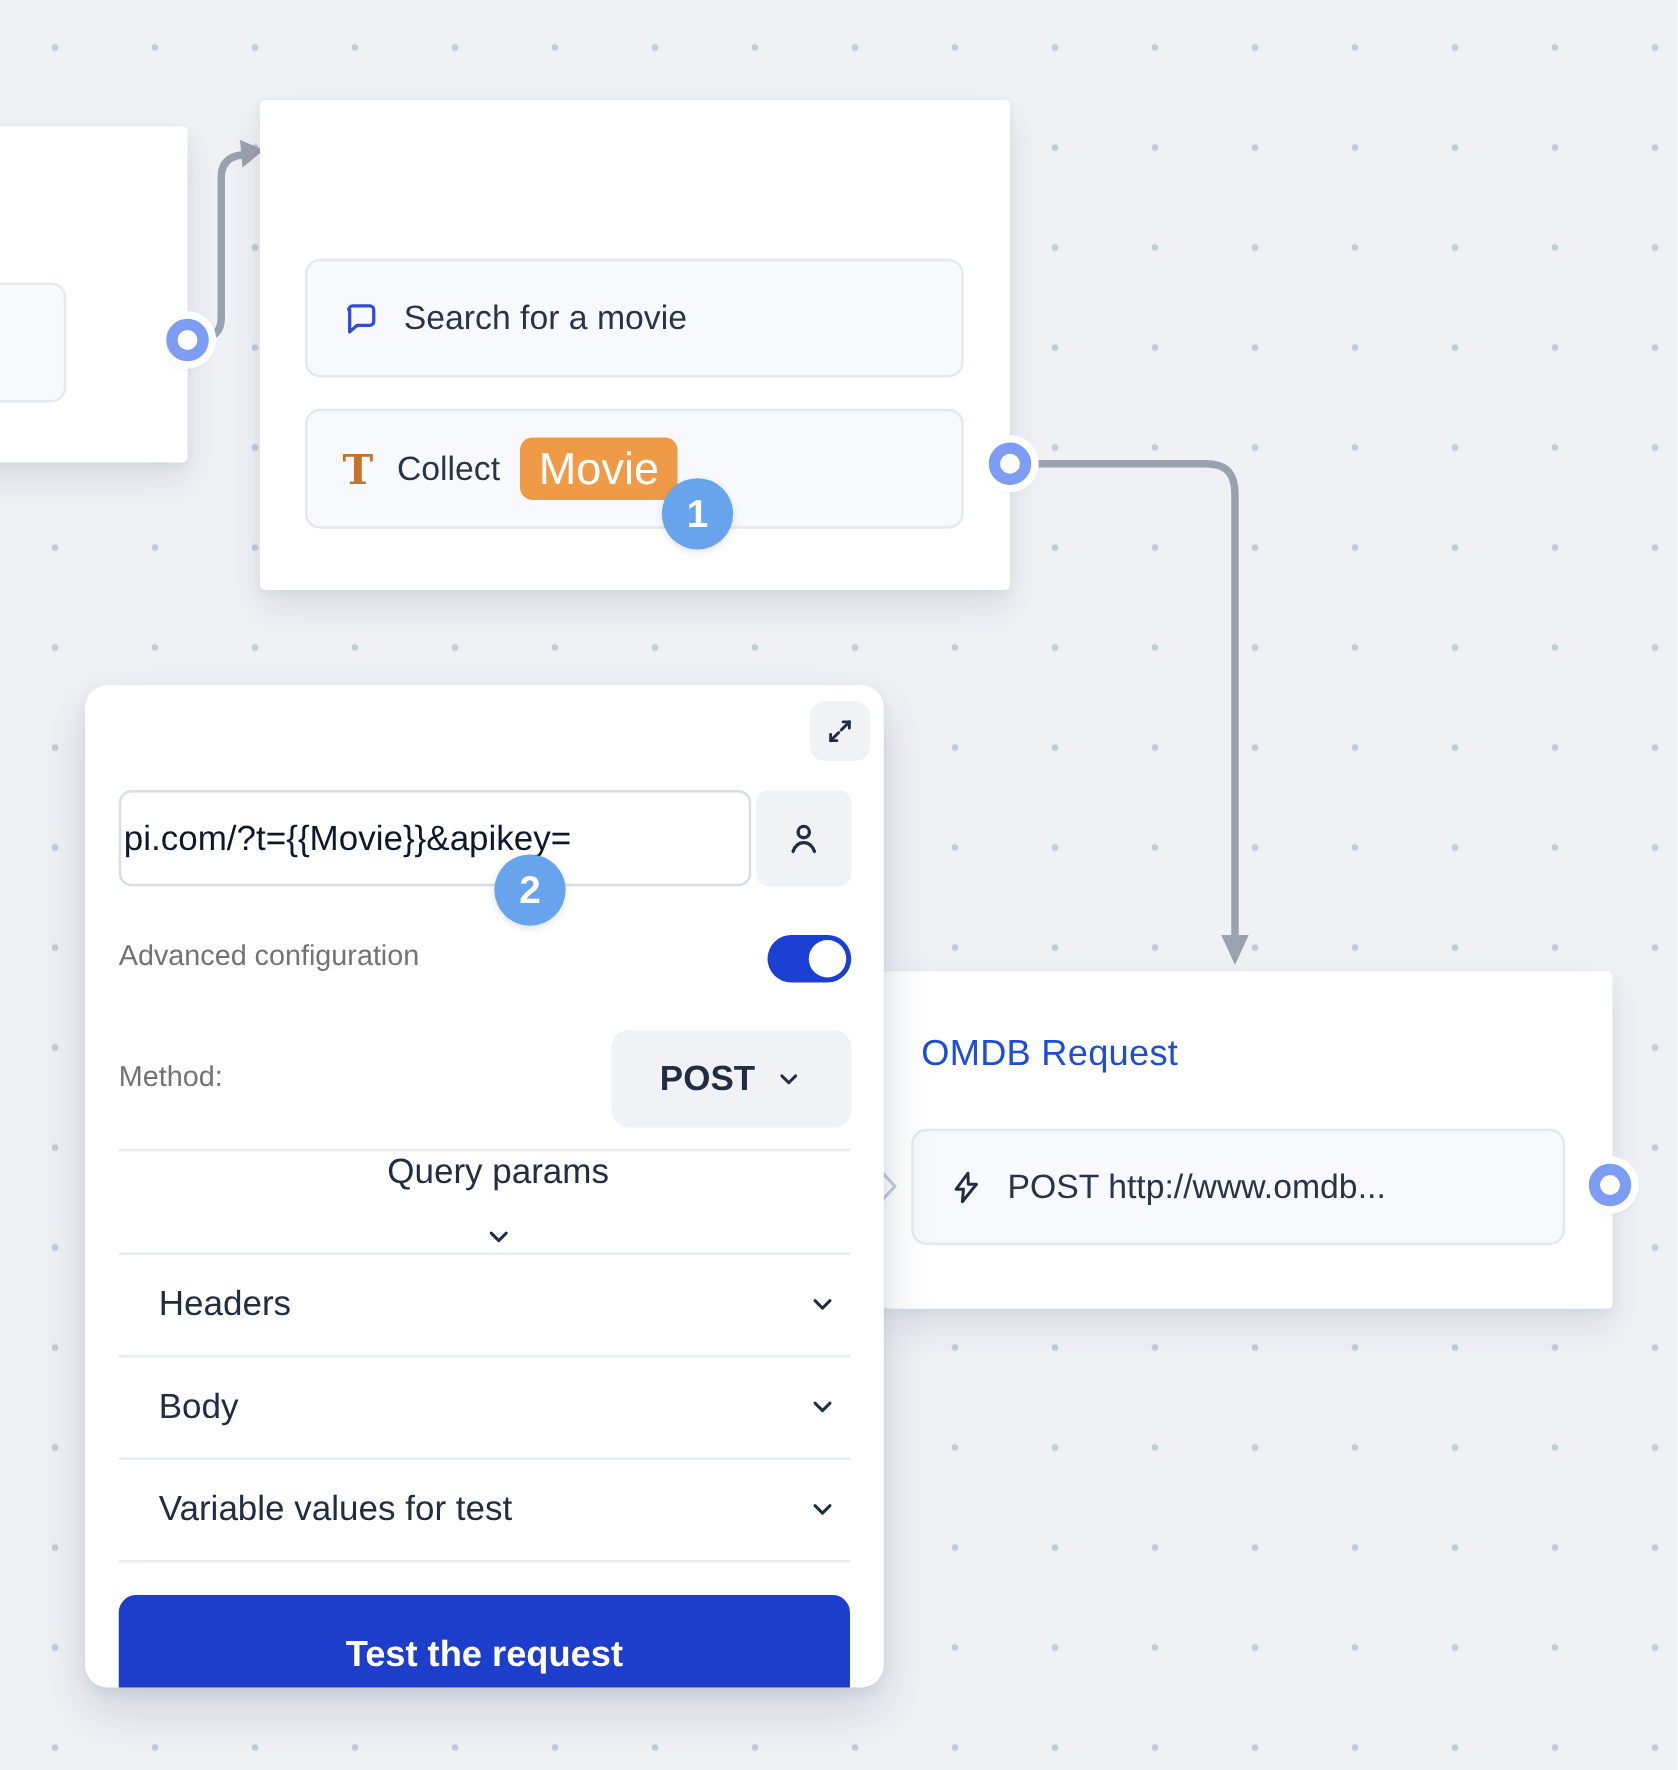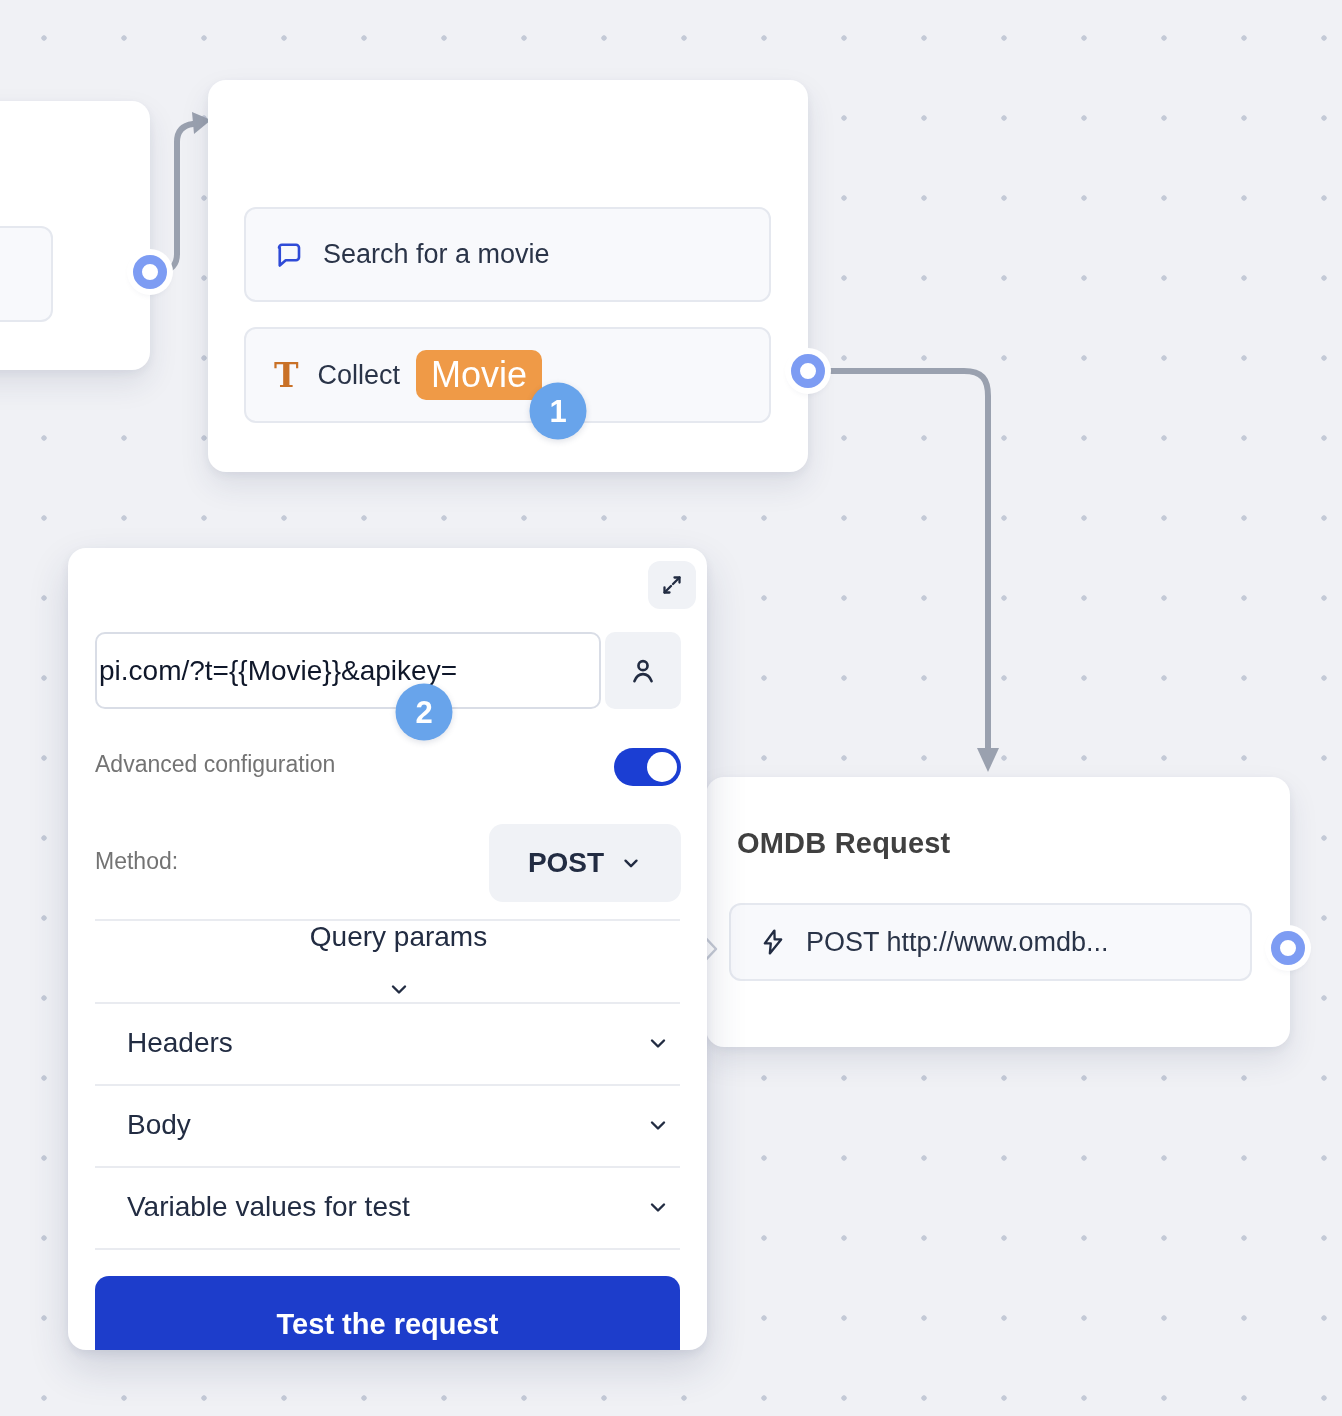--- a/index.html
+++ b/index.html
@@ -8,25 +8,25 @@
 
   .canvas {
     position:relative; width:1342px; height:1416px; overflow:hidden;
     background-color:#f0f1f5;
     background-image:radial-gradient(circle, #c4cad7 2.4px, rgba(196,202,215,0) 3px);
     background-size:80px 80px;
     background-position:4px -2px;
   }
 
   .card {
-    position:absolute; background:#fff; border-radius:18px;
+    position:absolute; background:#fff; border-radius:4px;
     box-shadow:0 14px 30px rgba(38,52,92,.10), 0 3px 8px rgba(38,52,92,.06);
   }
 
-  .node-title { font-size:29px; font-weight:bold; color:#404040; letter-spacing:.2px; }
+  .node-title { font-size:29px; font-weight:normal; color:#1d4ed8; letter-spacing:.2px; }
 
   .item-box {
     position:absolute; background:#f8f9fc; border:2px solid #e5e8ef; border-radius:12px;
     display:flex; align-items:center; gap:19px; padding:0 28px;
     font-size:27px; color:#2a3448; white-space:nowrap; overflow:hidden;
   }
 
   .chip {
     background:#ef9a47; color:#fff; border-radius:10px;
     padding:7px 15px; font-size:36px; line-height:1;
@@ -107,21 +107,21 @@
     <path d="M822 371 L 964 371 C 982 371 988 379 988 396 L 988 750" fill="none" stroke="#9aa1af" stroke-width="6" stroke-linecap="round"></path>
     <polygon points="977,748 999,748 988,772" fill="#9aa1af"></polygon>
   </svg>
 
   <div class="card" style="left:-60px; top:101px; width:210px; height:269px;">
     <div class="item-box" style="left:-40px; top:125px; width:153px; height:96px;"></div>
   </div>
 
   <div class="card" style="left:706px; top:777px; width:584px; height:270px; z-index:2;">
     <div class="node-title" style="position:absolute; left:31px; top:50px;">OMDB Request</div>
-    <div class="item-box" style="left:23px; top:126px; width:523px; height:78px;">
+    <div class="item-box" style="left:23px; top:126px; width:523px; height:93px;">
       <svg width="28" height="28" viewBox="0 0 24 24">
         <path d="M13.2 2.2 L5 13.2 h5.1 L9.3 21.8 L19 9.8 h-5.6 z" fill="none" stroke="#222c42" stroke-width="2" stroke-linejoin="round"></path>
       </svg>
       <span>POST http://www.omdb...</span>
     </div>
   </div>
 
   <svg style="position:absolute; left:698px; top:930px; z-index:3;" width="24" height="38" viewBox="0 0 24 38">
     <path d="M2 2 L18 19 L2 36" fill="#ffffff" stroke="#c6cbd5" stroke-width="2.5" stroke-linejoin="round"></path>
   </svg>

